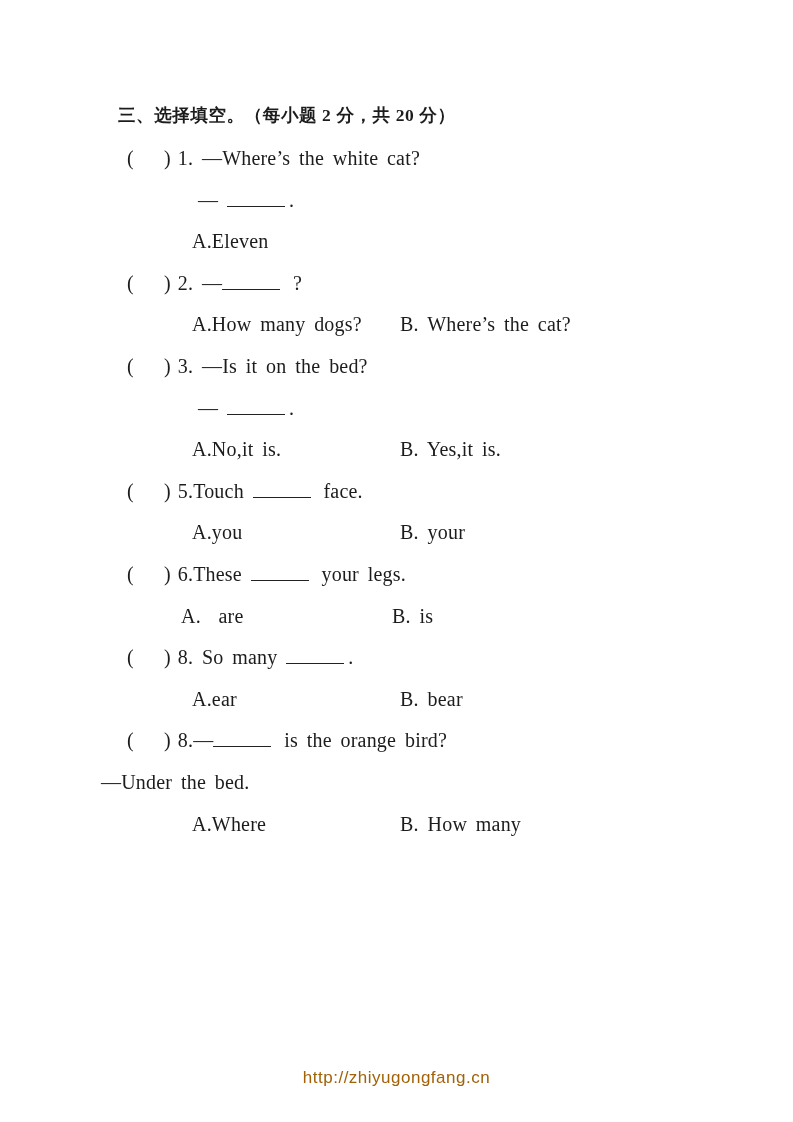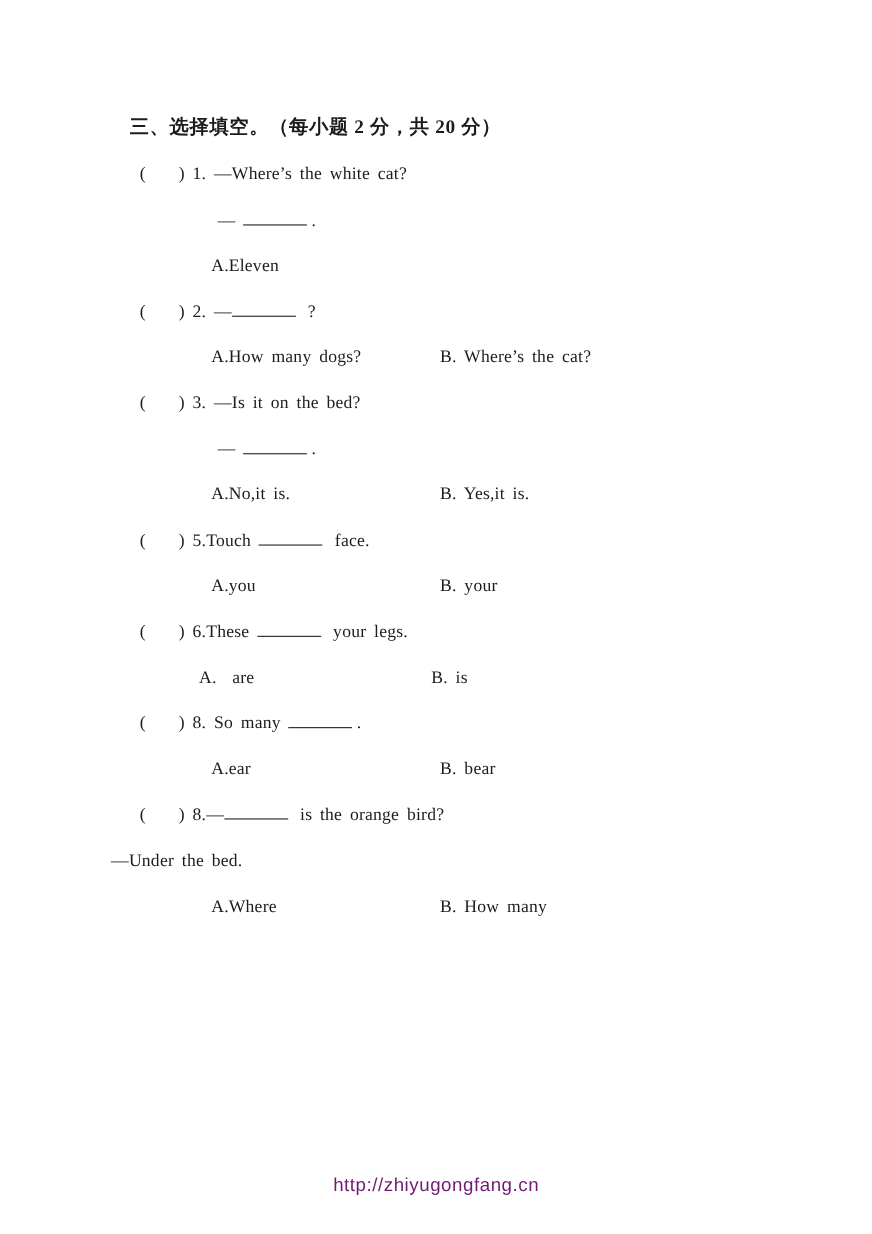--- a/index.html
+++ b/index.html
@@ -24,21 +24,21 @@
   }
   .content {
     position: absolute;
     left: 0;
     top: 138px;
     width: 100%;
   }
   .line {
     height: 41.6px;
     line-height: 41.6px;
-    font-size: 16px;
+    font-size: 20px;
     letter-spacing: 0.2px;
     word-spacing: 0.18em;
     position: relative;
   }
   .line span { white-space: pre; }
   .q-line  { padding-left: 127px; }
   .paren-gap  { display:inline-block; width: 30px; }
   .after-paren{ display:inline-block; width: 7px; }
   .ans-line { padding-left: 198px; }
   .ans-line.indent-8 { padding-left: 101px; }
@@ -56,21 +56,21 @@
   }
   .footer {
     position: absolute;
     left: 0;
     right: 0;
     top: 1068px;
     text-align: center;
     font-family: "Liberation Sans", sans-serif;
     font-size: 17px;
     letter-spacing: 0.5px;
-    color: #701a75;
+    color: #a16207;
   }
 </style>
 </head>
 <body>
 
 <div class="page">
 
   <div class="title">三、选择填空。（每小题 2 分，共 20 分）</div>
 
   <div class="content">

